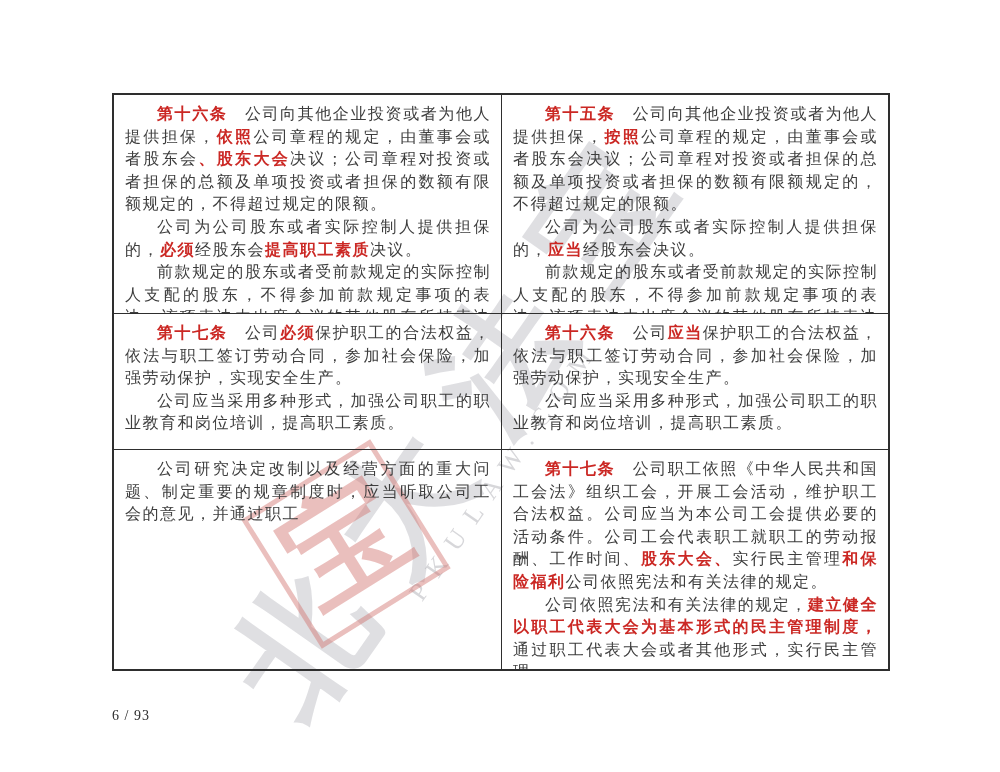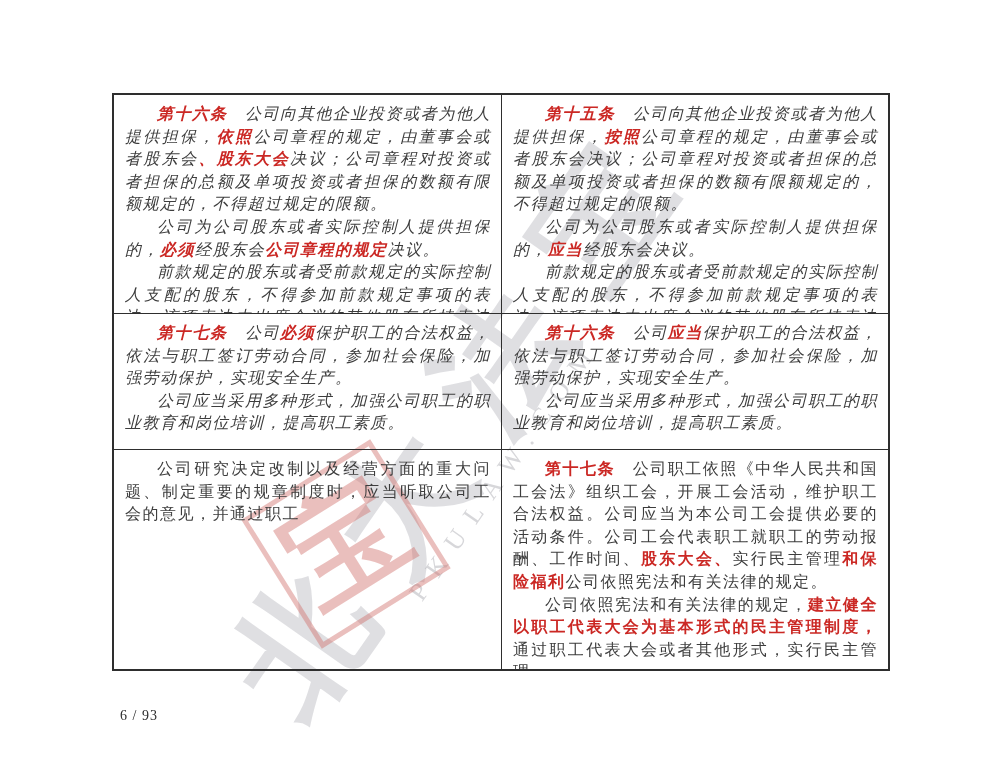--- a/index.html
+++ b/index.html
@@ -52,48 +52,48 @@
     z-index:1;background:transparent;
   }
   .cell{
     padding:8px 10px 0 11px;
     overflow:hidden;
     font-size:16px;line-height:22.6px;letter-spacing:1.5px;
     color:var(--text);
     text-align:justify;
   }
   .cell.left{border-right:1.5px solid var(--border);}
-  .cell.hb{border-bottom:1.5px solid var(--border);font-style:italic;}
+  .cell.hb{border-bottom:1.5px solid var(--border);}
   .cell p{margin:0;text-indent:2em;}
   .cell .diff{color:var(--diff);font-weight:bold;}
   .cell .plain{color:var(--text);}
 
   
   .page-number{
-    position:absolute;left:120px;top:708px;z-index:1;
+    position:absolute;left:112px;top:708px;z-index:1;
     font-size:14px;color:#2b2b2b;letter-spacing:1px;
   }
 </style>
 </head>
 <body>
 
 <div class="page">
 
   <div class="watermark-layer">
     <div class="wm-cjk">北大法宝</div>
     <div class="wm-latin">PKULAW.COM</div>
     <div class="wm-stamp">
       <span>宝</span>
     </div>
   </div>
 
   <div class="cmp-table" id="cmp-table">
       <div class="cell left hb">
         <p><span class="diff">第十六条</span><span class="plain">　公司向其他企业投资或者为他人提供担保，</span><span class="diff">依照</span><span class="plain">公司章程的规定，由董事会或者股东会</span><span class="diff">、股东大会</span><span class="plain">决议；公司章程对投资或者担保的总额及单项投资或者担保的数额有限额规定的，不得超过规定的限额。</span></p>
-        <p><span class="plain">公司为公司股东或者实际控制人提供担保的，</span><span class="diff">必须</span><span class="plain">经股东会</span><span class="diff">公司章程的规定</span><span class="plain">决议。</span></p>
+        <p><span class="plain">公司为公司股东或者实际控制人提供担保的，</span><span class="diff">必须</span><span class="plain">经股东会</span><span class="diff">提高职工素质</span><span class="plain">决议。</span></p>
         <p><span class="plain">前款规定的股东或者受前款规定的实际控制人支配的股东，不得参加前款规定事项的表决。该项表决由出席会议的其他股东所持表决权的过半数通过。</span></p>
       </div>
       <div class="cell right hb">
         <p><span class="diff">第十五条</span><span class="plain">　公司向其他企业投资或者为他人提供担保，</span><span class="diff">按照</span><span class="plain">公司章程的规定，由董事会或者股东会决议；公司章程对投资或者担保的总额及单项投资或者担保的数额有限额规定的，不得超过规定的限额。</span></p>
         <p><span class="plain">公司为公司股东或者实际控制人提供担保的，</span><span class="diff">应当</span><span class="plain">经股东会决议。</span></p>
         <p><span class="plain">前款规定的股东或者受前款规定的实际控制人支配的股东，不得参加前款规定事项的表决。该项表决由出席会议的其他股东所持表决权的过半数通过。</span></p>
       </div>
       <div class="cell left hb">
         <p><span class="diff">第十七条</span><span class="plain">　公司</span><span class="diff">必须</span><span class="plain">保护职工的合法权益，依法与职工签订劳动合同，参加社会保险，加强劳动保护，实现安全生产。</span></p>
         <p><span class="plain">公司应当采用多种形式，加强公司职工的职业教育和岗位培训，提高职工素质。</span></p>

